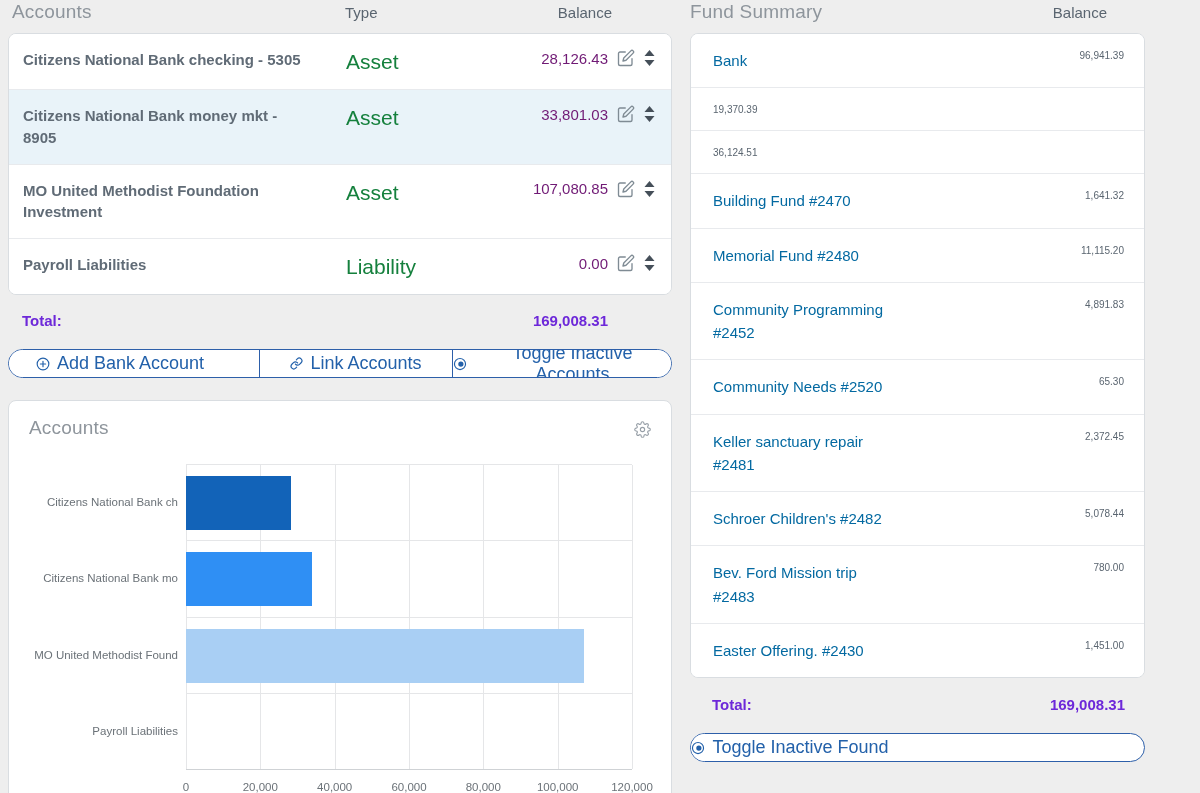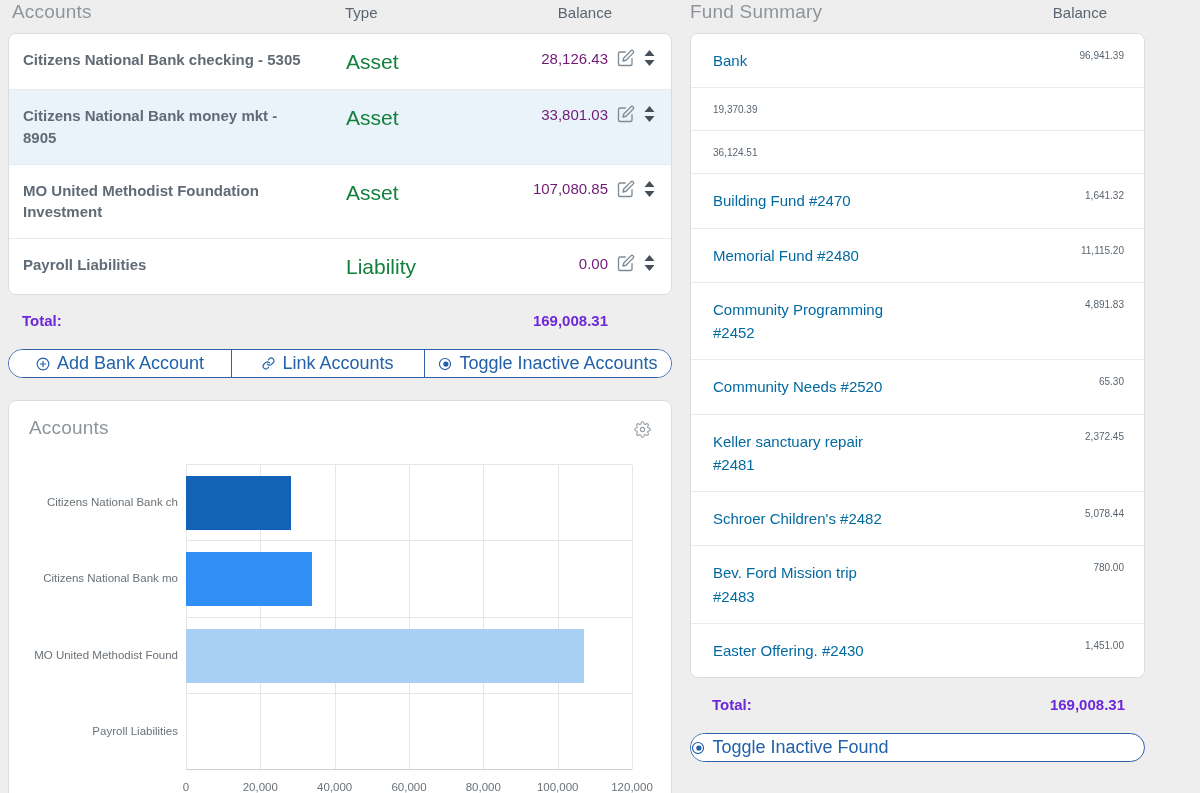--- a/index.html
+++ b/index.html
@@ -60,21 +60,21 @@
     background:#fff; height:29px; margin-top:7px;
   }
   .seg-btn {
     display:flex; align-items:center; justify-content:center; gap:7px;
     background:#fff; border:none; border-left:1px solid #2d5fa9;
     color:#2361aa; font-size:18px; font-family:inherit; cursor:pointer;
   }
   .seg-btn:first-child { border-left:none; }
   .seg-btn svg { flex:none; }
   .g-accounts .seg-btn:nth-child(1){ width:222px; }
-  .g-accounts .seg-btn:nth-child(2){ width:193px; }
+  .g-accounts .seg-btn:nth-child(2){ width:193px;margin-left:28px; }
   .g-accounts .seg-btn:nth-child(3){ flex:1; }
   .g-funds .seg-btn:nth-child(1){ width:198px; }
   .g-funds .seg-btn:nth-child(2){ flex:1; }
 
   
   .chart-card { position:relative; margin-top:22px; height:432px; padding:16px 20px; }
   .card-title-row { display:flex; justify-content:space-between; align-items:flex-start; }
   .card-title { font-size:19px; color:#8e959c; font-weight:400; letter-spacing:.2px; }
   .gear { color:#98a0a8; margin-top:4px; cursor:pointer; }
 

